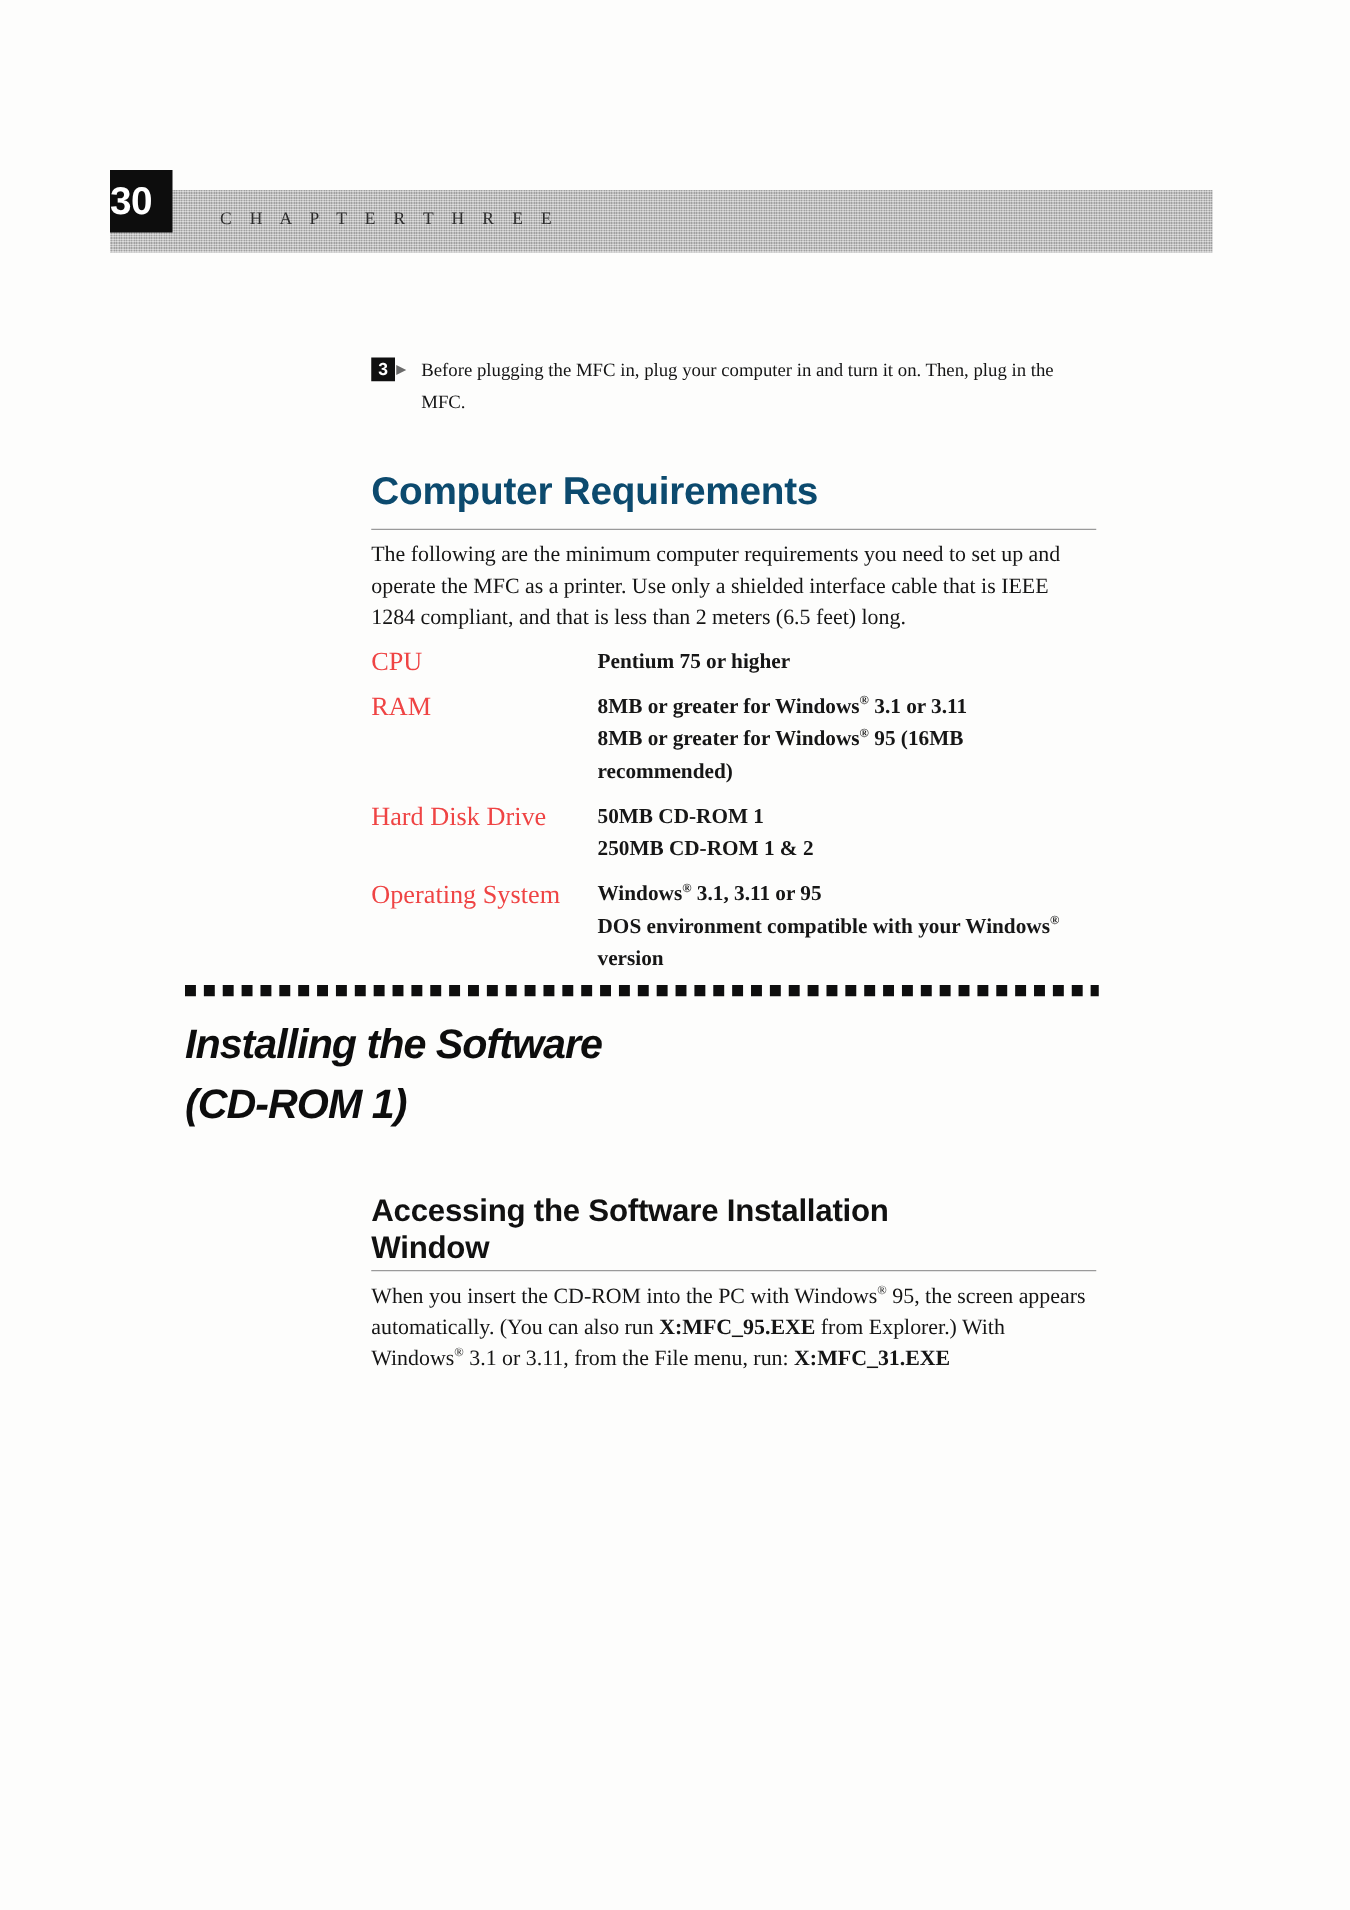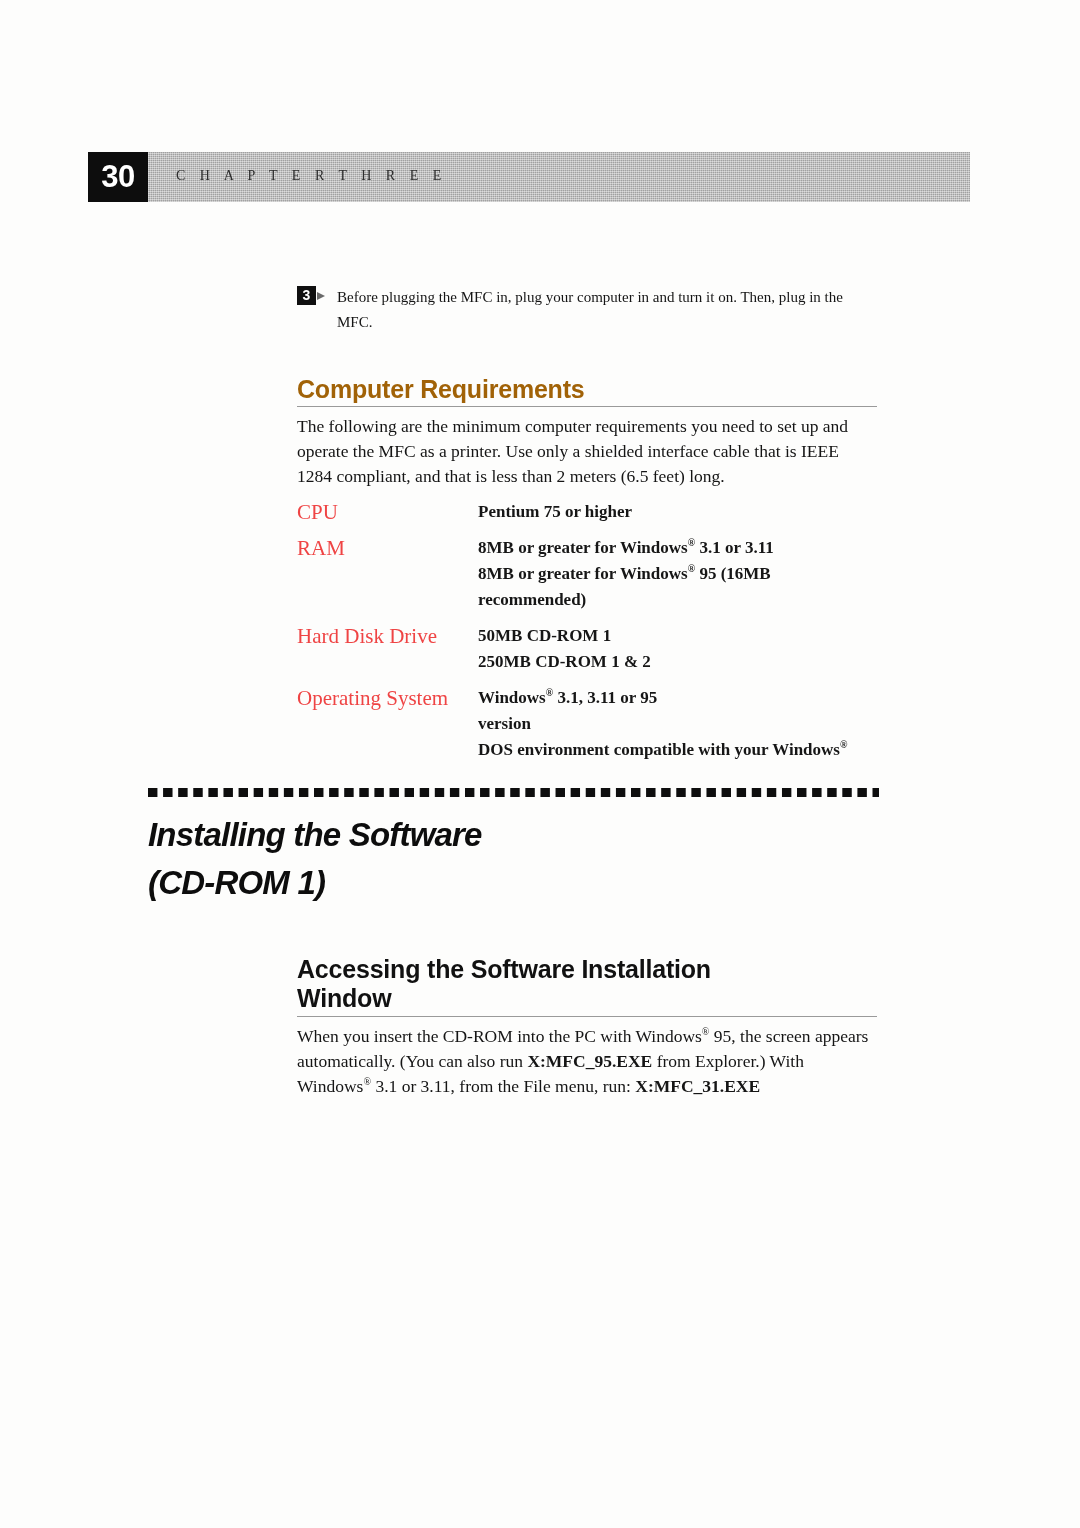--- a/index.html
+++ b/index.html
@@ -27,30 +27,29 @@
     width: 882px;
     height: 50px;
     background:
       repeating-linear-gradient(0deg, rgba(255,255,255,0.35) 0 1px, rgba(0,0,0,0.05) 1px 2px),
       repeating-linear-gradient(90deg, rgba(255,255,255,0.30) 0 1px, rgba(0,0,0,0.05) 1px 2px),
       #b2b2b2;
   }
   .page-number-badge {
     position: absolute;
     left: 88px;
-    top: 152px;
-    width: 60px;
+    top: 136px;
+    width: 50px;
     height: 50px;
     background: #0d0d0d;
     color: #ffffff;
     font-family: "Liberation Sans", sans-serif;
     font-weight: bold;
     font-size: 31px;
     line-height: 50px;
-    text-align: center;
     letter-spacing: -0.5px;
   }
   .chapter-label {
     position: absolute;
     left: 176px;
     top: 168px;
     font-family: "Liberation Serif", serif;
     font-size: 14px;
     letter-spacing: 5.5px;
     color: #2d2d2d;
@@ -103,24 +102,24 @@
   }
   .step-text {
     font-size: 15px;
     line-height: 25px;
     color: #151515;
   }
 
   h2.section-head {
     font-family: "Liberation Sans", sans-serif;
     font-weight: bold;
-    font-size: 25px;
+    font-size: 31px;
     letter-spacing: -0.2px;
-    color: #a16207;
-    margin: 0 0 2px 0;
+    color: #0c4a6e;
+    margin: 0 0 12px 0;
     padding: 0;
   }
   .rule {
     height: 1px;
     background: #9a9a9a;
     margin-bottom: 7px;
   }
   p.para {
     font-size: 17.5px;
     line-height: 25px;
@@ -247,22 +246,22 @@
           <div class="req-label">Hard Disk Drive</div>
           <div class="req-values">
             <div>50MB CD-ROM 1</div>
             <div>250MB CD-ROM 1 &amp; 2</div>
           </div>
         </div>
         <div class="req-row">
           <div class="req-label">Operating System</div>
           <div class="req-values">
             <div>Windows<sup class="reg">®</sup> 3.1, 3.11 or 95</div>
+            <div>DOS environment compatible with your Windows<sup class="reg">®</sup></div>
             <div>version</div>
-            <div>DOS environment compatible with your Windows<sup class="reg">®</sup></div>
           </div>
         </div>
       </div>
   </div>
 
   <div class="title-block">
     <div class="dotted-rule"></div>
     <h1 class="big-title">
       <span>Installing the Software</span><br>
       <span>(CD-ROM 1)</span>

